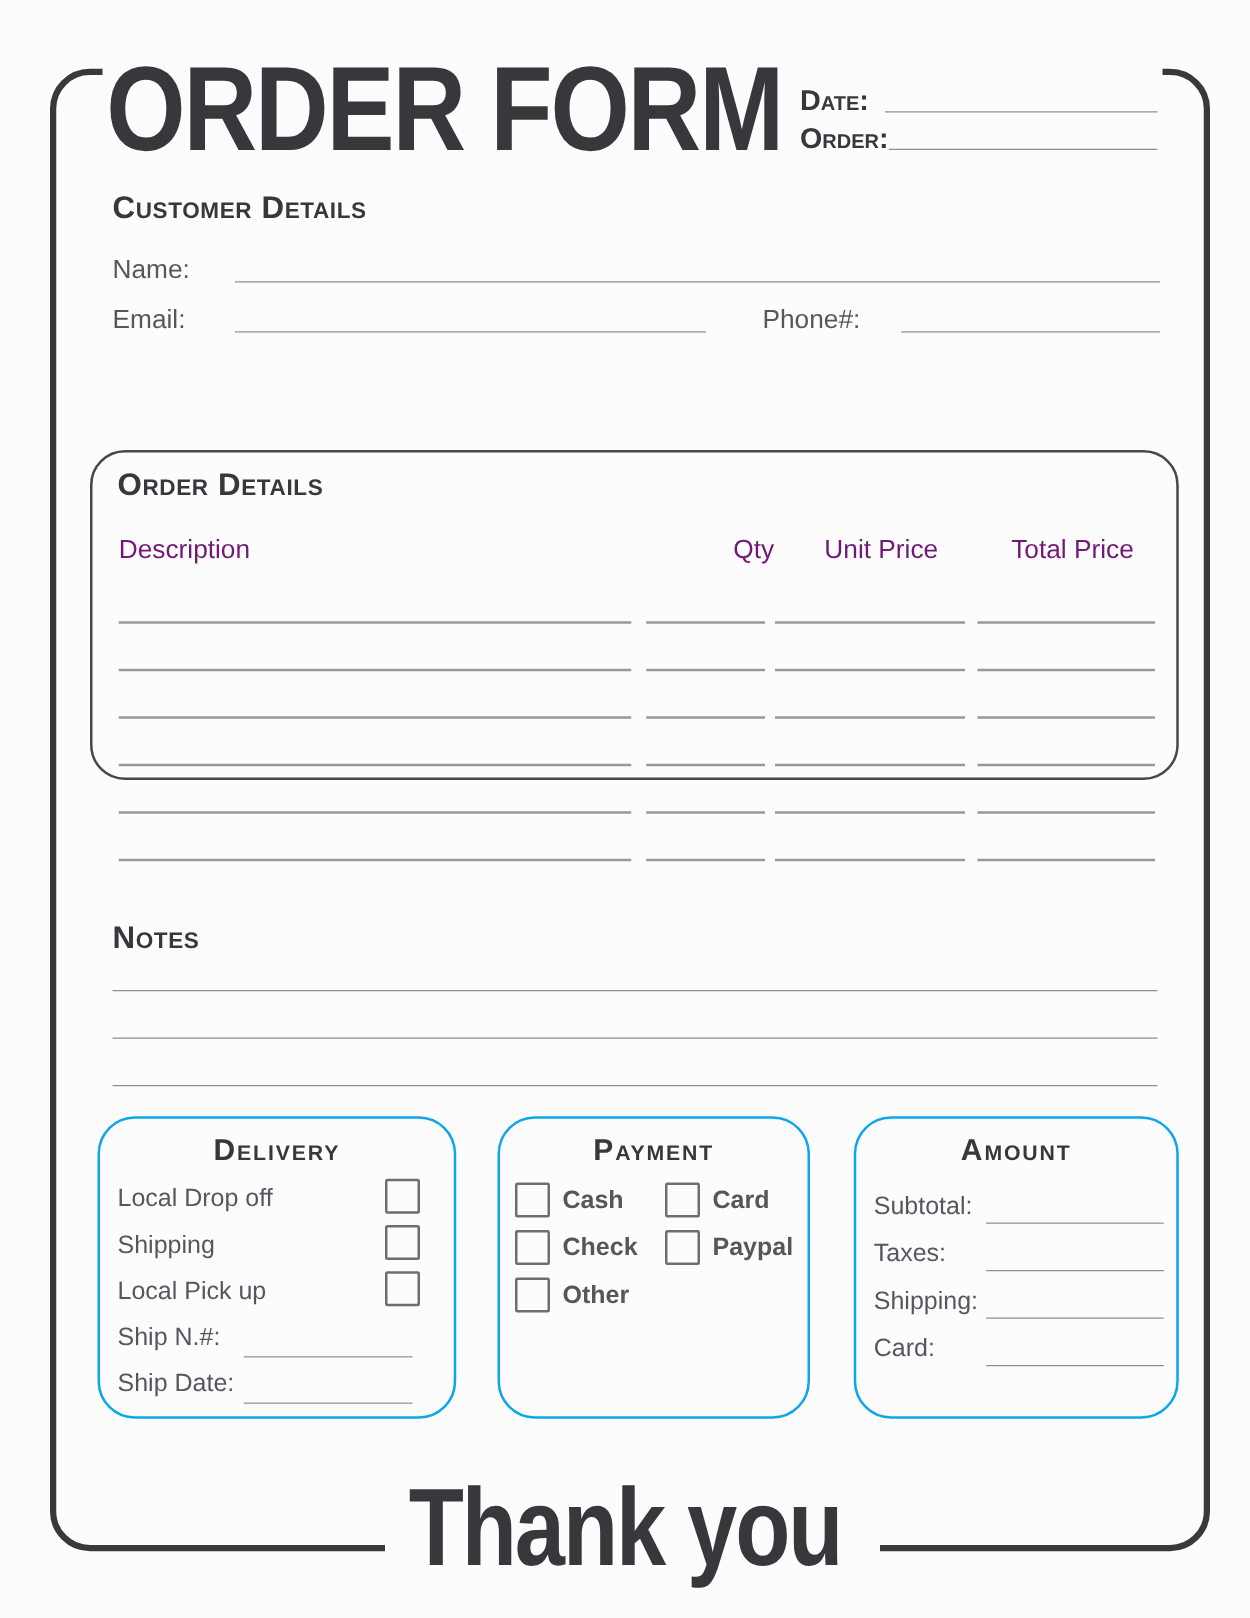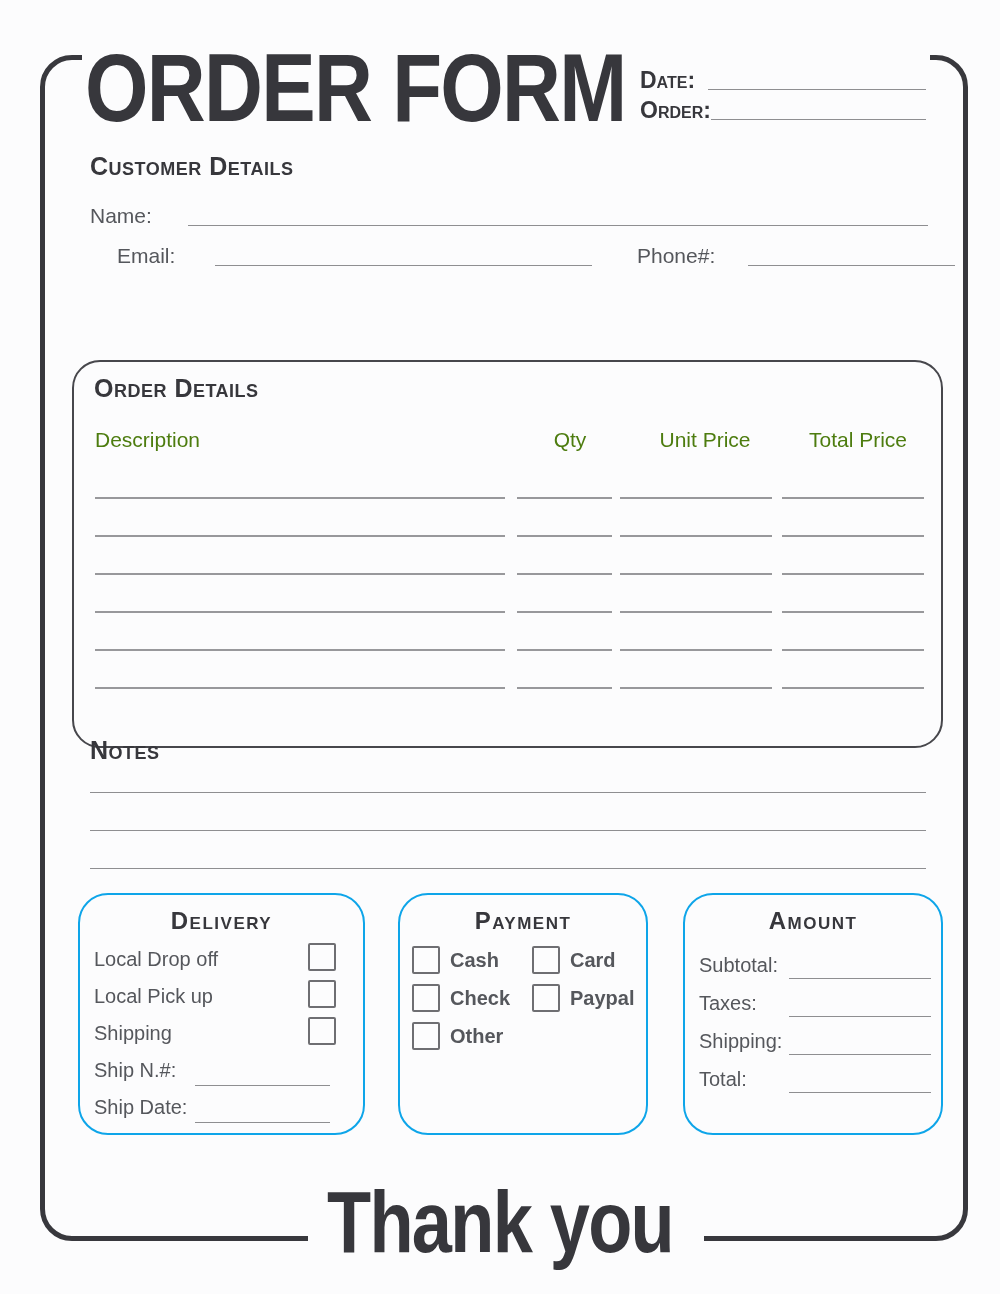--- a/index.html
+++ b/index.html
@@ -31,26 +31,26 @@
   .lbl { color:#55575c; font-size:21px; font-weight:400; }
   .fill-line { border-bottom:2px solid #8e8e91; align-self:flex-end; height:1px; }
   .row { position:absolute; display:flex; align-items:flex-end;gap:25px; }
 
   
   .hdr-row { position:absolute; display:flex; align-items:flex-end; left:640px; width:286px; }
   .hdr-row .sc-lbl { font-variant:small-caps; font-weight:bold; font-size:23px; line-height:1; min-width:68px; }
   .hdr-row .fill-line { flex:1; margin-bottom:2px; border-bottom-width:1.5px; }
 
   
-  .odbox { position:absolute; left:72px; top:360px; width:871px; height:388px;
+  .odbox { position:absolute; left:72px; top:360px; width:871px; height:264px;
            border:2px solid #47474c; border-radius:28px; }
   .odbox .box-heading { position:absolute; left:20px; top:12px; font-size:25px; }
-  .col-hdr { position:absolute; top:66px; color:#4d7c0f; font-size:21px; white-space:nowrap; }
+  .col-hdr { position:absolute; top:66px; color:#701a75; font-size:21px; white-space:nowrap; }
   .col-desc  { left:21px; }
-  .col-qty   { left:496px; transform:translateX(-50%); }
+  .col-qty   { left:529px; transform:translateX(-50%); }
   .col-unit  { left:631px; transform:translateX(-50%); }
   .col-total { left:784px; transform:translateX(-50%); }
   .trow { position:absolute; left:0; width:100%; height:0; }
   .trow span { position:absolute; top:0; border-top:2px solid #98989b; height:0; }
   .c1 { left:21px;  width:410px; }
   .c2 { left:443px; width:95px;  }
   .c3 { left:546px; width:152px; }
   .c4 { left:708px; width:142px; }
 
   
@@ -102,21 +102,21 @@
     <span class="fill-line"></span>
   </div>
 
   <div class="section-heading sc" style="left:90px; top:152px;">Customer Details</div>
 
   <div class="row" style="left:90px; top:200px; width:838px; height:28px;">
     <span class="lbl" style="min-width:73px;">Name:</span>
     <span class="fill-line" style="flex:1; border-bottom-width:1.5px; margin-bottom:2px;"></span>
   </div>
 
-  <div class="row" style="left:90px; top:240px; width:838px; height:28px;margin-left:27px;">
+  <div class="row" style="left:90px; top:240px; width:838px; height:28px;">
     <span class="lbl" style="min-width:73px;">Email:</span>
     <span class="fill-line" style="width:377px; border-bottom-width:1.5px; margin-bottom:2px;"></span>
     <span class="lbl" style="margin-left:20px; margin-right:8px;">Phone#:</span>
     <span class="fill-line" style="flex:1; border-bottom-width:1.5px; margin-bottom:2px;"></span>
   </div>
 
 
   <div class="odbox">
     <div class="box-heading sc">Order Details</div>
     <div class="col-hdr col-desc">Description</div>
@@ -168,25 +168,25 @@
   <div class="notes-line" style="top:868px;"></div>
 
   <div class="bbox delivery-box">
     <div class="box-title">Delivery</div>
     <div class="dl-rows">
       <div class="dl-row">
         <span class="lbl">Local Drop off</span>
         <span class="checkbox"></span>
       </div>
       <div class="dl-row">
+        <span class="lbl">Shipping</span>
+        <span class="checkbox"></span>
+      </div>
+      <div class="dl-row">
         <span class="lbl">Local Pick up</span>
-        <span class="checkbox"></span>
-      </div>
-      <div class="dl-row">
-        <span class="lbl">Shipping</span>
         <span class="checkbox"></span>
       </div>
       <div class="dl-row">
         <span class="lbl">Ship N.#:</span>
         <span class="shipline"></span>
       </div>
       <div class="dl-row">
         <span class="lbl">Ship Date:</span>
         <span class="shipline"></span>
       </div>
@@ -230,21 +230,21 @@
       </div>
       <div class="am-row">
         <span class="lbl">Taxes:</span>
         <span class="fill-line"></span>
       </div>
       <div class="am-row">
         <span class="lbl">Shipping:</span>
         <span class="fill-line"></span>
       </div>
       <div class="am-row">
-        <span class="lbl">Total:</span>
+        <span class="lbl">Card:</span>
         <span class="fill-line"></span>
       </div>
     </div>
   </div>
 
   <div class="thankyou-wrap">
     <span class="thankyou">Thank you</span>
   </div>
 
 </div>

